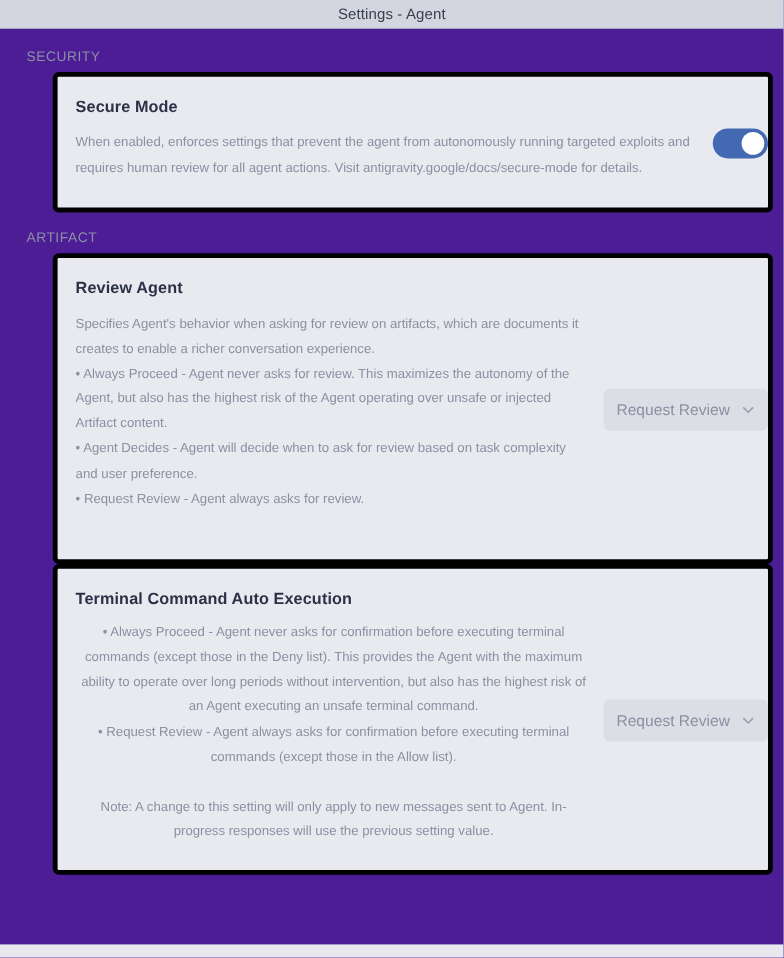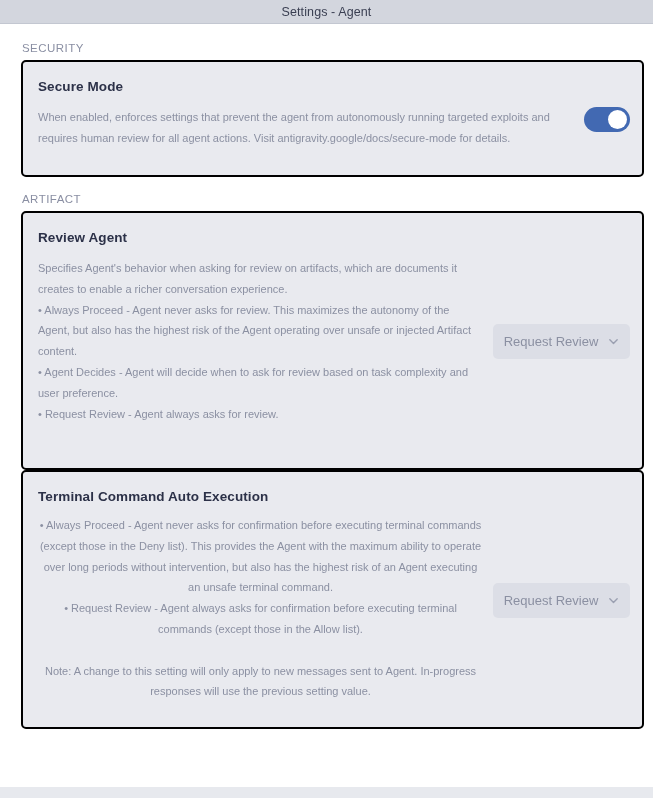--- a/index.html
+++ b/index.html
@@ -30,46 +30,47 @@
     color: #3a3f52;
     letter-spacing: .1px;
   }
 
   
   .settings-body {
     height: 763px;
     box-sizing: border-box;
     padding: 18px 9px 0 21px;
     overflow: hidden;
-    background: #ffffff;
+    background: #4c1d95;
   }
 
   .section {
     margin-bottom: 0;
   }
   .section-label {
     font-size: 11.5px;
     color: #8a8fa3;
     letter-spacing: .45px;
     margin: 0 0 6px 1px;
     text-transform: uppercase;
   }
   .section + .section .section-label {
     margin-top: 16px;
   }
 
   .card {
-    border: 2px solid #000000;
+    border: 4px solid #000000;
     border-radius: 5px;
     background: #e9eaef;
     box-sizing: border-box;
-    padding: 17px 12px 16px 15px;
+    padding: 17px 0 16px 15px;
     display: flex;
     align-items: stretch;
     justify-content: space-between;
+    margin-left: 23px;
   }
 
   .card-main {
     flex: 1 1 auto;
     min-width: 0;
     padding-right: 10px;
   }
   .card-title {
     font-size: 13.5px;
     font-weight: bold;

